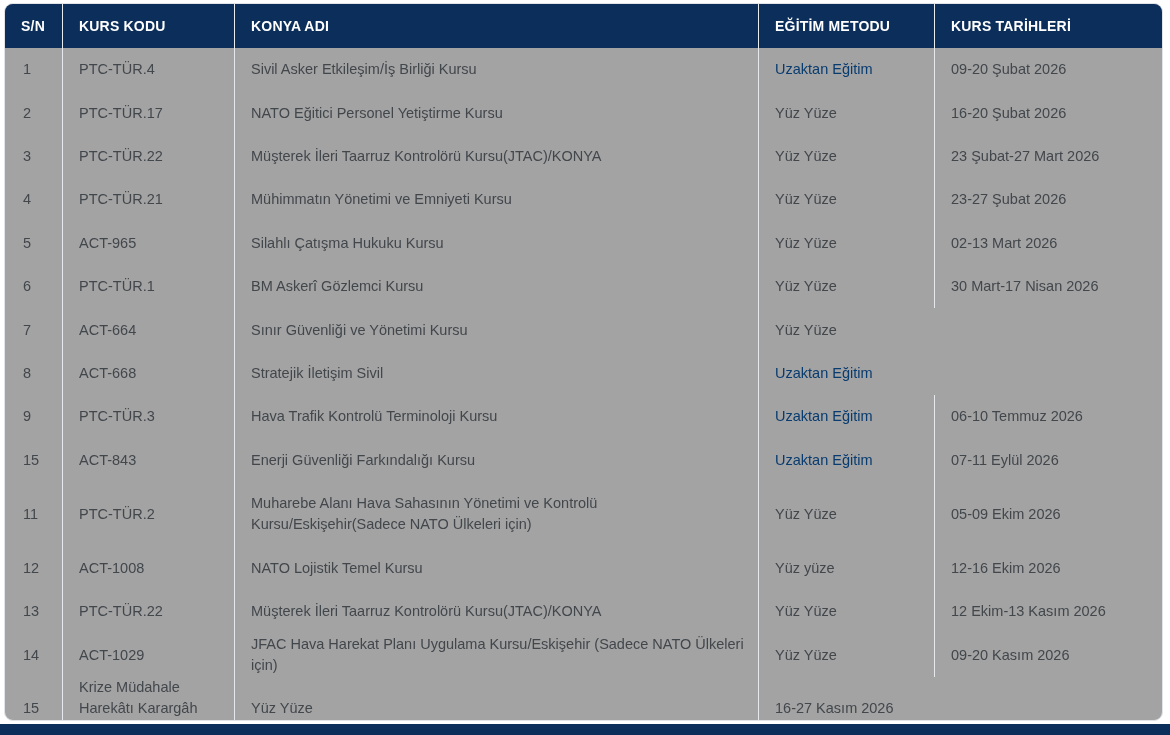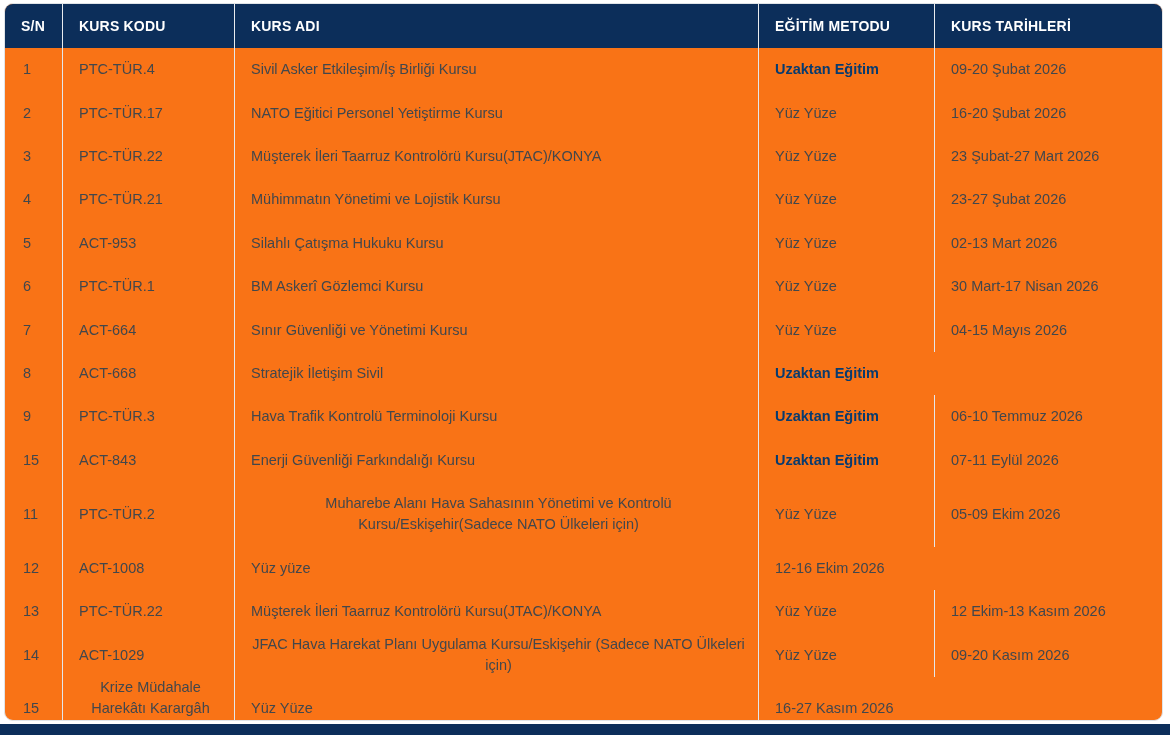--- a/index.html
+++ b/index.html
@@ -4,21 +4,21 @@
 <style>
   * { margin: 0; padding: 0; box-sizing: border-box; }
   html, body { width: 1170px; height: 735px; background: #ffffff; overflow: hidden; }
   body { font-family: "Liberation Sans", "DejaVu Sans", sans-serif; position: relative; }
 
   .table-card {
     position: absolute;
     left: 4px;
     top: 3px;
     width: 1159px;
-    background: #f97316;
+    background: #a3a3a3;
     border: 1px solid #e0e4e8;
     border-radius: 9px;
     overflow: hidden;
   }
 
   .grid-row {
     display: grid;
     grid-template-columns: 58px 172px 524px 176px 1fr;
   }
 
@@ -47,45 +47,45 @@
     align-items: center;
     padding-left: 16px;
     padding-right: 12px;
     border-right: 1px solid #e4e7eb;
     color: #42474c;
     font-size: 14.5px;
     line-height: 1.45;
   }
   .td:last-child { border-right: none; align-items: center; }
   .td-sn { padding-left: 18px; }
-  .td-name span { display: block; text-align: center; }
+  .td-name span { display: block; }
 
   .td-method.remote span {
-    font-weight: 700;
+    font-weight: 400;
     color: #083b6f;
   }
 
   .footer-strip {
     position: absolute;
     left: 0;
     top: 724px;
     width: 1170px;
     height: 11px;
     background: #0c2e5a;
   }
 </style>
 </head>
 <body>
 
 <div class="table-card">
 
   <div class="grid-row thead">
     <div class="th">S/N</div>
     <div class="th">KURS KODU</div>
-    <div class="th">KURS ADI</div>
+    <div class="th">KONYA ADI</div>
     <div class="th">EĞİTİM METODU</div>
     <div class="th">KURS TARİHLERİ</div>
   </div>
 
   <div id="table-body">
       <div class="grid-row tr">
     <div class="td td-sn">
           <span>1</span>
         </div>
     <div class="td td-code">
@@ -136,35 +136,35 @@
         </div>
   </div>
       <div class="grid-row tr">
     <div class="td td-sn">
           <span>4</span>
         </div>
     <div class="td td-code">
           <span>PTC-TÜR.21</span>
         </div>
     <div class="td td-name">
-          <span>Mühimmatın Yönetimi ve Lojistik Kursu</span>
+          <span>Mühimmatın Yönetimi ve Emniyeti Kursu</span>
         </div>
     <div class="td td-method">
           <span>Yüz Yüze</span>
         </div>
     <div class="td td-dates">
           <span>23-27 Şubat 2026</span>
         </div>
   </div>
       <div class="grid-row tr">
     <div class="td td-sn">
           <span>5</span>
         </div>
     <div class="td td-code">
-          <span>ACT-953</span>
+          <span>ACT-965</span>
         </div>
     <div class="td td-name">
           <span>Silahlı Çatışma Hukuku Kursu</span>
         </div>
     <div class="td td-method">
           <span>Yüz Yüze</span>
         </div>
     <div class="td td-dates">
           <span>02-13 Mart 2026</span>
         </div>
@@ -191,23 +191,20 @@
           <span>7</span>
         </div>
     <div class="td td-code">
           <span>ACT-664</span>
         </div>
     <div class="td td-name">
           <span>Sınır Güvenliği ve Yönetimi Kursu</span>
         </div>
     <div class="td td-method">
           <span>Yüz Yüze</span>
-        </div>
-    <div class="td td-dates">
-          <span>04-15 Mayıs 2026</span>
         </div>
   </div>
       <div class="grid-row tr">
     <div class="td td-sn">
           <span>8</span>
         </div>
     <div class="td td-code">
           <span>ACT-668</span>
         </div>
     <div class="td td-name">
@@ -268,20 +265,23 @@
           <span>05-09 Ekim 2026</span>
         </div>
   </div>
       <div class="grid-row tr">
     <div class="td td-sn">
           <span>12</span>
         </div>
     <div class="td td-code">
           <span>ACT-1008</span>
         </div>
+    <div class="td td-name">
+          <span>NATO Lojistik Temel Kursu</span>
+        </div>
     <div class="td td-method">
           <span>Yüz yüze</span>
         </div>
     <div class="td td-dates">
           <span>12-16 Ekim 2026</span>
         </div>
   </div>
       <div class="grid-row tr">
     <div class="td td-sn">
           <span>13</span>

